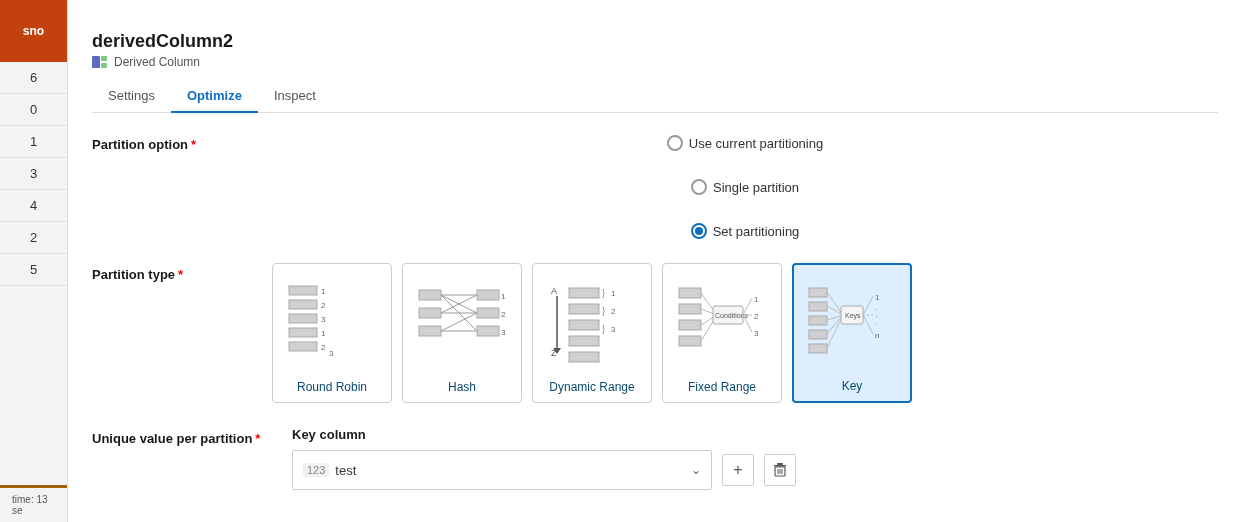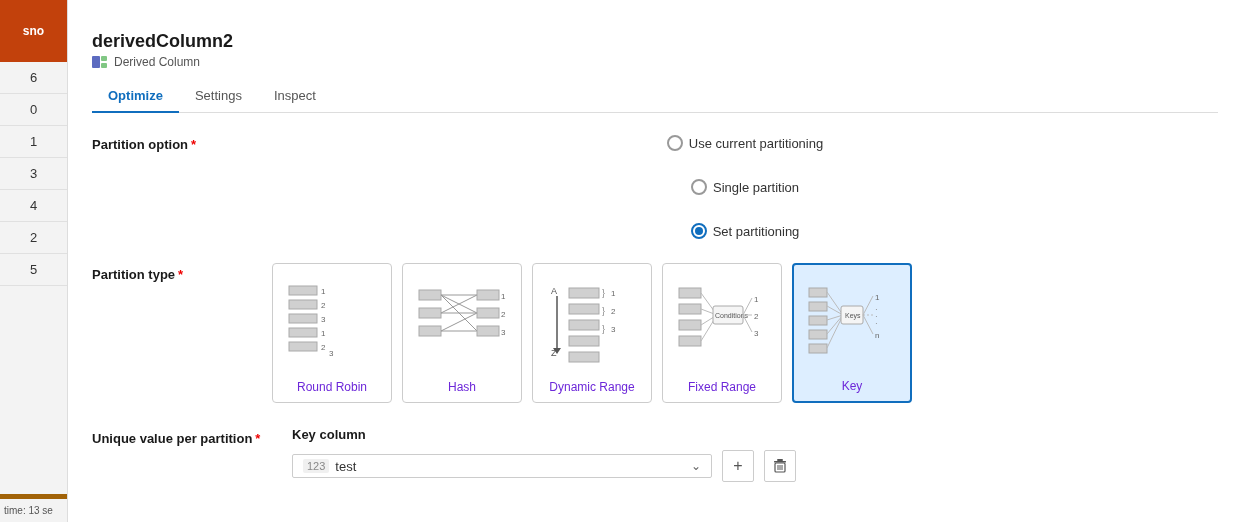--- a/index.html
+++ b/index.html
@@ -25,22 +25,22 @@
       text-align: center;
       padding: 8px 4px;
       font-size: 13px;
       border-bottom: 1px solid #e0e0e0;
       color: #333;
     }
     .sidebar-footer {
       margin-top: auto;
       font-size: 10px;
       color: #555;
-      padding: 6px 4px;
-      border-top: 5px solid #a16207;
+      padding: 6px 12px;
+      border-top: 3px solid #a16207;
     }
 
     
     .main {
       flex: 1;
       padding: 31px 24px;
       overflow-y: auto;
     }
 
     
@@ -155,21 +155,21 @@
     .card-diagram {
       flex: 1;
       width: 100%;
       display: flex;
       align-items: center;
       justify-content: center;
       margin-bottom: 6px;
     }
     .card-label {
       font-size: 12px;
-      color: #6d28d9;
+      color: #0c4a6e;
       text-align: center;
       font-weight: 500;
     }
 
     
     svg text { font-family: 'Segoe UI', Arial, sans-serif; }
 
     
     .sub-form-row {
       display: flex;
@@ -191,21 +191,21 @@
       margin-bottom: 8px;
       color: #1a1a1a;
     }
     .key-column-row {
       display: flex;
       align-items: center;
       gap: 10px;
     }
     .key-dropdown {
       width: 420px;
-      height: 24px;
+      height: 40px;
       border: 1px solid #ccc;
       border-radius: 2px;
       display: flex;
       align-items: center;
       padding: 0 10px;
       background: #fff;
       cursor: pointer;
       justify-content: space-between;
     }
     .key-dropdown-left {
@@ -259,22 +259,22 @@
           <rect x="0" y="2" width="8" height="12" fill="#5c6bc0" rx="1"></rect>
           <rect x="9" y="2" width="6" height="5" fill="#81c784" rx="1"></rect>
           <rect x="9" y="9" width="6" height="5" fill="#81c784" rx="1"></rect>
         </svg>
       </span>
       <span>Derived Column</span>
     </div>
   </div>
 
   <div class="tabs">
+    <div class="tab">Settings</div>
     <div class="tab active">Optimize</div>
-    <div class="tab">Settings</div>
     <div class="tab">Inspect</div>
   </div>
 
   <div class="form-row">
     <div class="form-label">
       <span>Partition option</span><span class="required">*</span>
     </div>
     <div class="form-content">
       <div class="radio-group">
         <label class="radio-option">

